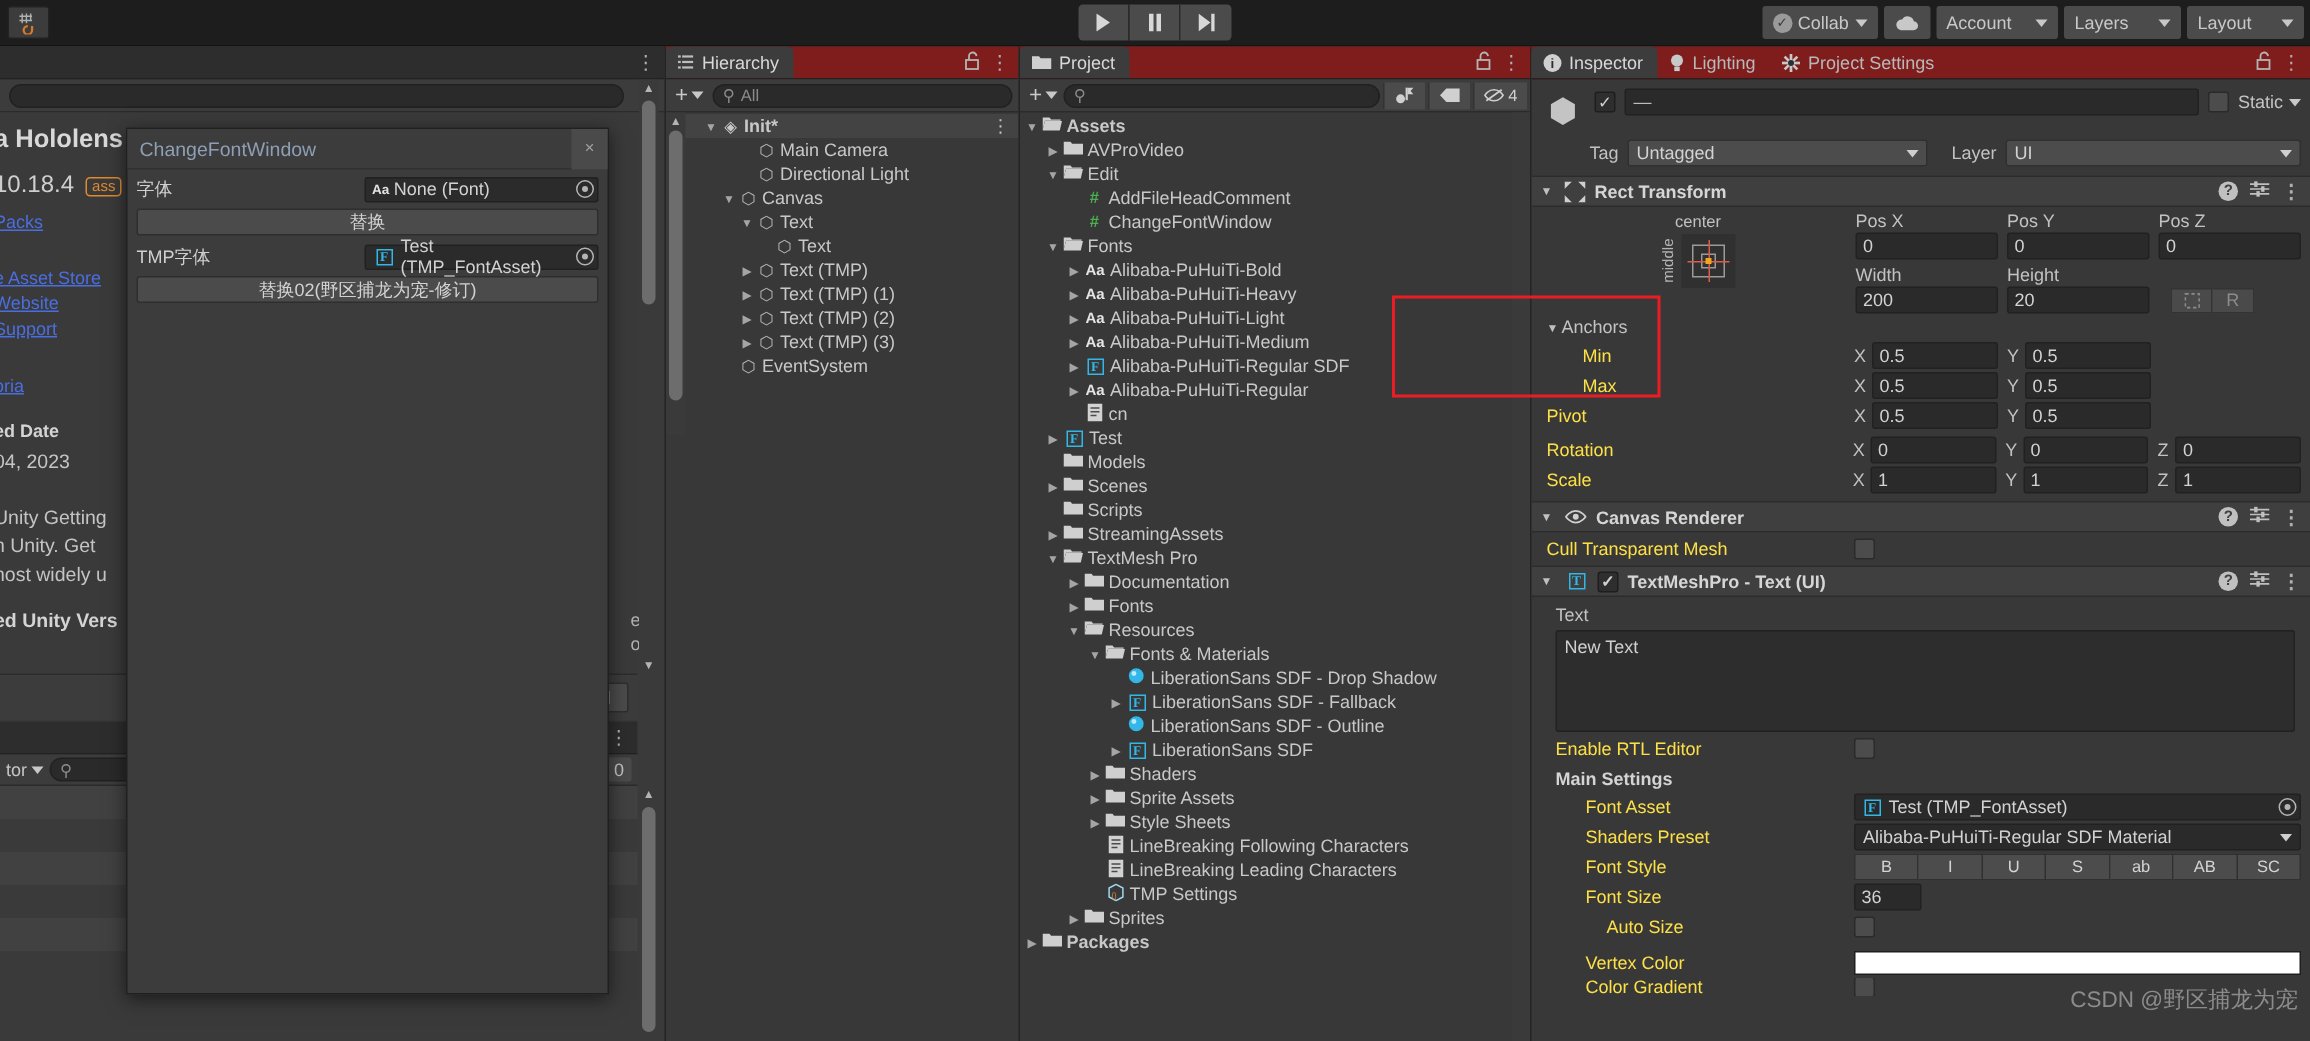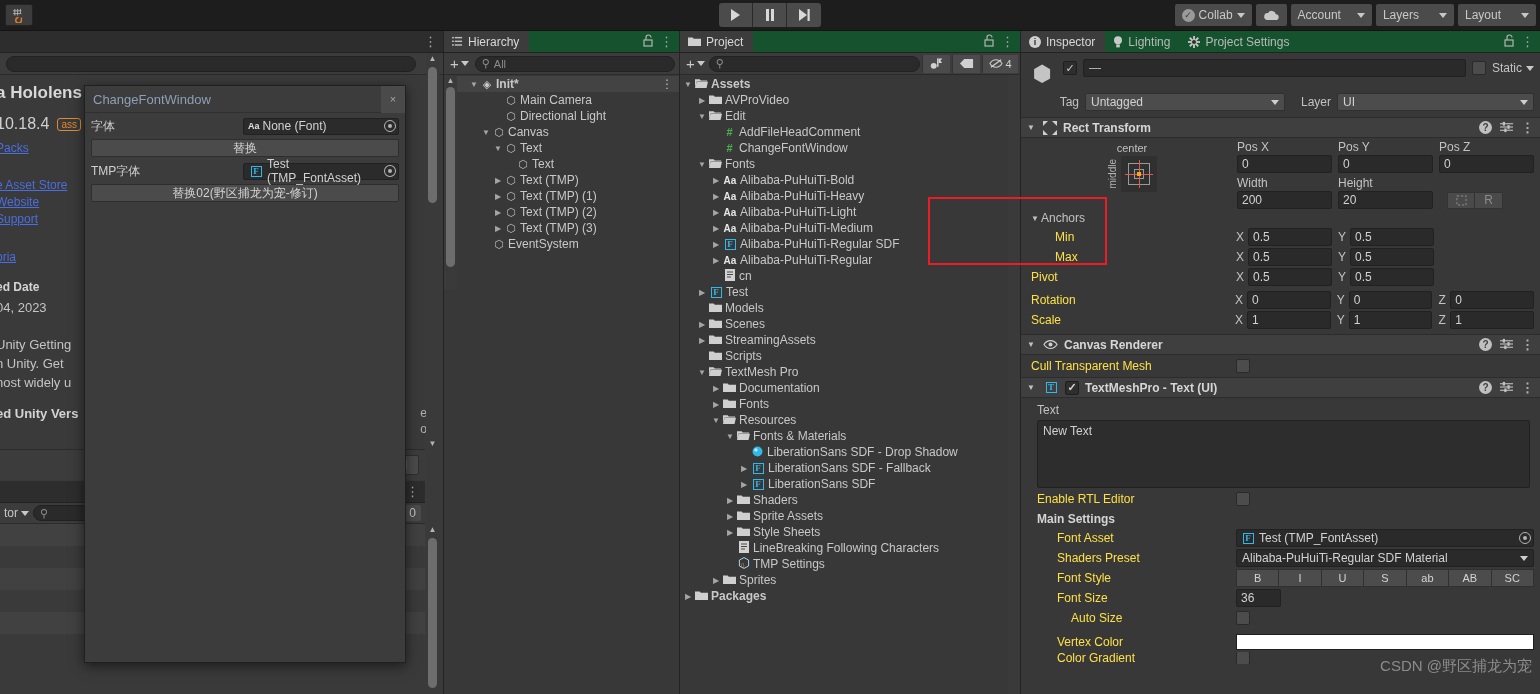--- a/index.html
+++ b/index.html
@@ -47,21 +47,21 @@
   .caret { width: 0; height: 0; border-left: 4px solid transparent;
            border-right: 4px solid transparent; border-top: 5px solid #c8c8c8; }
   .collab-check {
     width: 13px; height: 13px; border-radius: 50%; background: #9a9a9a;
     color: #3c3c3c; font-size: 9px; display: flex; align-items: center; justify-content: center;
   }
 
   
   .panel { position: absolute; background: #383838; }
   .panel-tabbar {
-    height: 22px; background: #14532d; display: flex; align-items: stretch;
+    height: 22px; background: #7f1d1d; display: flex; align-items: stretch;
     border-bottom: 1px solid #222;
   }
   .tab {
     display: flex; align-items: center; gap: 5px; padding: 0 10px 0 8px;
     font-size: 12px; color: #b8b8b8; background: transparent;
   }
   .tab.active { background: #3c3c3c; border-top-left-radius: 4px; border-top-right-radius: 4px; color: #d8d8d8; }
   .tabbar-right { margin-left: auto; display: flex; align-items: center; gap: 6px; padding-right: 6px; }
   .kebab { letter-spacing: 0; color: #b0b0b0; font-size: 13px; line-height: 1; }
 
@@ -635,33 +635,33 @@
         <div class="trow">
           <span style="width: 16px; flex: 0 0 16px;"></span>
           <span class="arrow closed"></span>
           <span class="folder-ic"><svg width="13" height="11" viewBox="0 0 14 11">
               <path d="M0 1.2h5l1.2 1.4H14V10.4H0z" fill="#cfcfcf"></path>
             </svg></span>
           <span class="tlabel">Scenes</span>
         </div>
         <div class="trow">
           <span style="width: 16px; flex: 0 0 16px;"></span>
-          <span class="arrow closed"></span>
+          <span class="arrow "></span>
           <span class="folder-ic"><svg width="13" height="11" viewBox="0 0 14 11">
               <path d="M0 1.2h5l1.2 1.4H14V10.4H0z" fill="#cfcfcf"></path>
             </svg></span>
+          <span class="tlabel">Scripts</span>
+        </div>
+        <div class="trow">
+          <span style="width: 16px; flex: 0 0 16px;"></span>
+          <span class="arrow closed"></span>
+          <span class="folder-ic"><svg width="13" height="11" viewBox="0 0 14 11">
+              <path d="M0 1.2h5l1.2 1.4H14V10.4H0z" fill="#cfcfcf"></path>
+            </svg></span>
           <span class="tlabel">StreamingAssets</span>
-        </div>
-        <div class="trow">
-          <span style="width: 16px; flex: 0 0 16px;"></span>
-          <span class="arrow "></span>
-          <span class="folder-ic"><svg width="13" height="11" viewBox="0 0 14 11">
-              <path d="M0 1.2h5l1.2 1.4H14V10.4H0z" fill="#cfcfcf"></path>
-            </svg></span>
-          <span class="tlabel">Scripts</span>
         </div>
         <div class="trow">
           <span style="width: 16px; flex: 0 0 16px;"></span>
           <span class="arrow open"></span>
           <span class="folder-ic"><svg width="13" height="11" viewBox="0 0 14 11">
               <path d="M0 1h5l1.2 1.4H13v1H1.8L0 10.4z" fill="#cfcfcf"></path>
               <path d="M1.8 3.6H14l-1.6 6.8H0z" fill="#cfcfcf"></path>
             </svg></span>
           <span class="tlabel">TextMesh Pro</span>
         </div>
@@ -708,20 +708,29 @@
             </svg></span>
           <span class="tlabel">LiberationSans SDF - Drop Shadow</span>
         </div>
         <div class="trow">
           <span style="width: 58px; flex: 0 0 58px;"></span>
           <span class="arrow closed"></span>
           <span class="f-ic">
             <i style="font-family:'Liberation Serif',serif;">F</i>
           </span>
           <span class="tlabel">LiberationSans SDF - Fallback</span>
+        </div>
+        <div class="trow">
+          <span style="width: 58px; flex: 0 0 58px;"></span>
+          <span class="arrow "></span>
+          <span class="mat-ic"><svg width="11" height="11" viewBox="0 0 12 12">
+              <circle cx="6" cy="6" r="5.4" fill="#31b8e8"></circle>
+              <circle cx="4.3" cy="4.3" r="1.8" fill="#bfe9fb"></circle>
+            </svg></span>
+          <span class="tlabel">LiberationSans SDF - Outline</span>
         </div>
         <div class="trow">
           <span style="width: 58px; flex: 0 0 58px;"></span>
           <span class="arrow closed"></span>
           <span class="f-ic">
             <i style="font-family:'Liberation Serif',serif;">F</i>
           </span>
           <span class="tlabel">LiberationSans SDF</span>
         </div>
         <div class="trow">
@@ -753,20 +762,33 @@
           <span class="arrow "></span>
           <span class="doc-ic"><svg width="10" height="12" viewBox="0 0 10 12">
               <rect x="0" y="0" width="10" height="12" fill="#d2d2d2"></rect>
               <g stroke="#4a4a4a" stroke-width="1">
                 <line x1="2" y1="3" x2="8" y2="3"></line>
                 <line x1="2" y1="5.5" x2="8" y2="5.5"></line>
                 <line x1="2" y1="8" x2="6" y2="8"></line>
               </g>
             </svg></span>
           <span class="tlabel">LineBreaking Following Characters</span>
+        </div>
+        <div class="trow">
+          <span style="width: 44px; flex: 0 0 44px;"></span>
+          <span class="arrow "></span>
+          <span class="doc-ic"><svg width="10" height="12" viewBox="0 0 10 12">
+              <rect x="0" y="0" width="10" height="12" fill="#d2d2d2"></rect>
+              <g stroke="#4a4a4a" stroke-width="1">
+                <line x1="2" y1="3" x2="8" y2="3"></line>
+                <line x1="2" y1="5.5" x2="8" y2="5.5"></line>
+                <line x1="2" y1="8" x2="6" y2="8"></line>
+              </g>
+            </svg></span>
+          <span class="tlabel">LineBreaking Leading Characters</span>
         </div>
         <div class="trow">
           <span style="width: 44px; flex: 0 0 44px;"></span>
           <span class="arrow "></span>
           <span class="tmp-ic"><svg width="12" height="12" viewBox="0 0 12 12">
               <path d="M6 0.6 10.6 3v6L6 11.4 1.4 9V3z" stroke="#9fd8ee" stroke-width="1" fill="none"></path>
               <text x="3" y="9.5" font-size="5" fill="#e08a4a">{}</text>
             </svg></span>
           <span class="tlabel">TMP Settings</span>
         </div>

